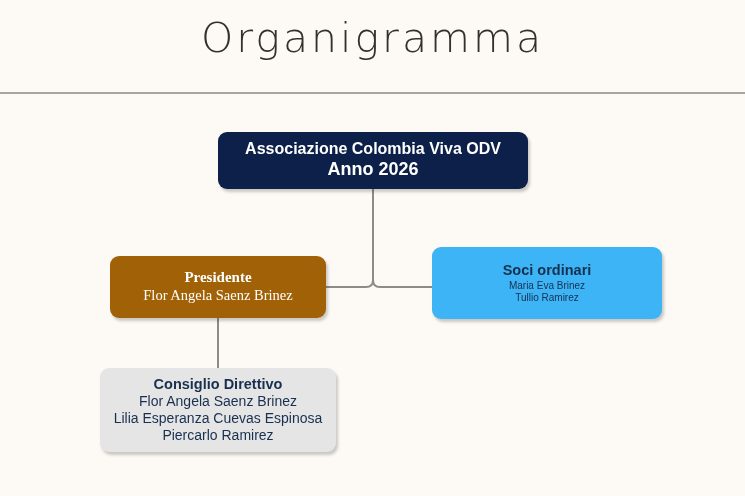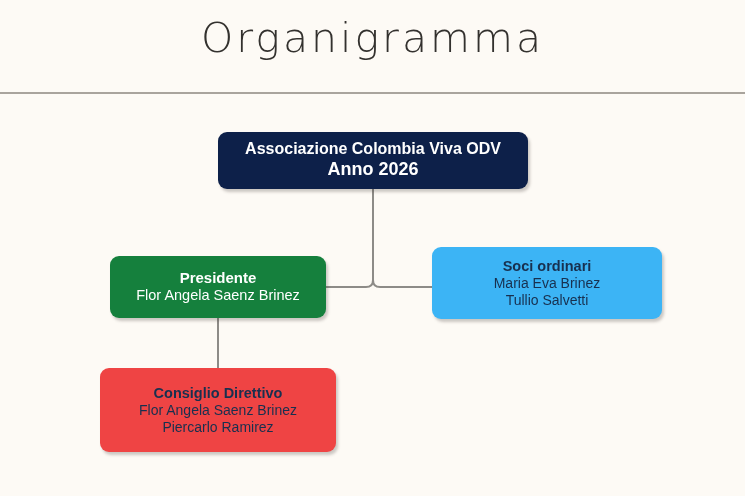--- a/index.html
+++ b/index.html
@@ -100,45 +100,46 @@
   }
   #node-root .node-title { font-size: 16px; }
   #node-root .node-line  { font-size: 18px; font-weight: bold; }
 
   
   #node-presidente {
     left: 110px;
     top: 256px;
     width: 216px;
     height: 62px;
-    background: #15803d;
+    background: #a16207;
     color: #ffffff;
+    font-family: Liberation Serif, serif;
   }
   #node-presidente .node-title { font-size: 15px; }
   #node-presidente .node-line  { font-size: 14.5px; }
 
   
   #node-soci {
     left: 432px;
     top: 247px;
     width: 230px;
     height: 72px;
     background: #3cb4f5;
     color: #18304f;
   }
   #node-soci .node-title { font-size: 14.5px; }
-  #node-soci .node-line  { font-size: 14px; }
+  #node-soci .node-line  { font-size: 10px; }
 
   
   #node-consiglio {
     left: 100px;
     top: 368px;
     width: 236px;
     height: 84px;
-    background: #ef4444;
+    background: #e5e5e5;
     color: #18304f;
   }
   #node-consiglio .node-title { font-size: 14.5px; }
   #node-consiglio .node-line  { font-size: 14px; }
 </style>
 </head>
 <body>
 
 <div class="header">
   <div class="page-title">Organigramma</div>
@@ -161,22 +162,23 @@
   </div>
 
   <div class="node" id="node-presidente">
     <div class="node-title">Presidente</div>
     <div class="node-line">Flor Angela Saenz Brinez</div>
   </div>
 
   <div class="node" id="node-soci">
     <div class="node-title">Soci ordinari</div>
     <div class="node-line">Maria Eva Brinez</div>
-    <div class="node-line">Tullio Salvetti</div>
+    <div class="node-line">Tullio Ramirez</div>
   </div>
 
   <div class="node" id="node-consiglio">
     <div class="node-title">Consiglio Direttivo</div>
     <div class="node-line">Flor Angela Saenz Brinez</div>
+    <div class="node-line">Lilia Esperanza Cuevas Espinosa</div>
     <div class="node-line">Piercarlo Ramirez</div>
   </div>
 
 </div>
 
 </body></html>

